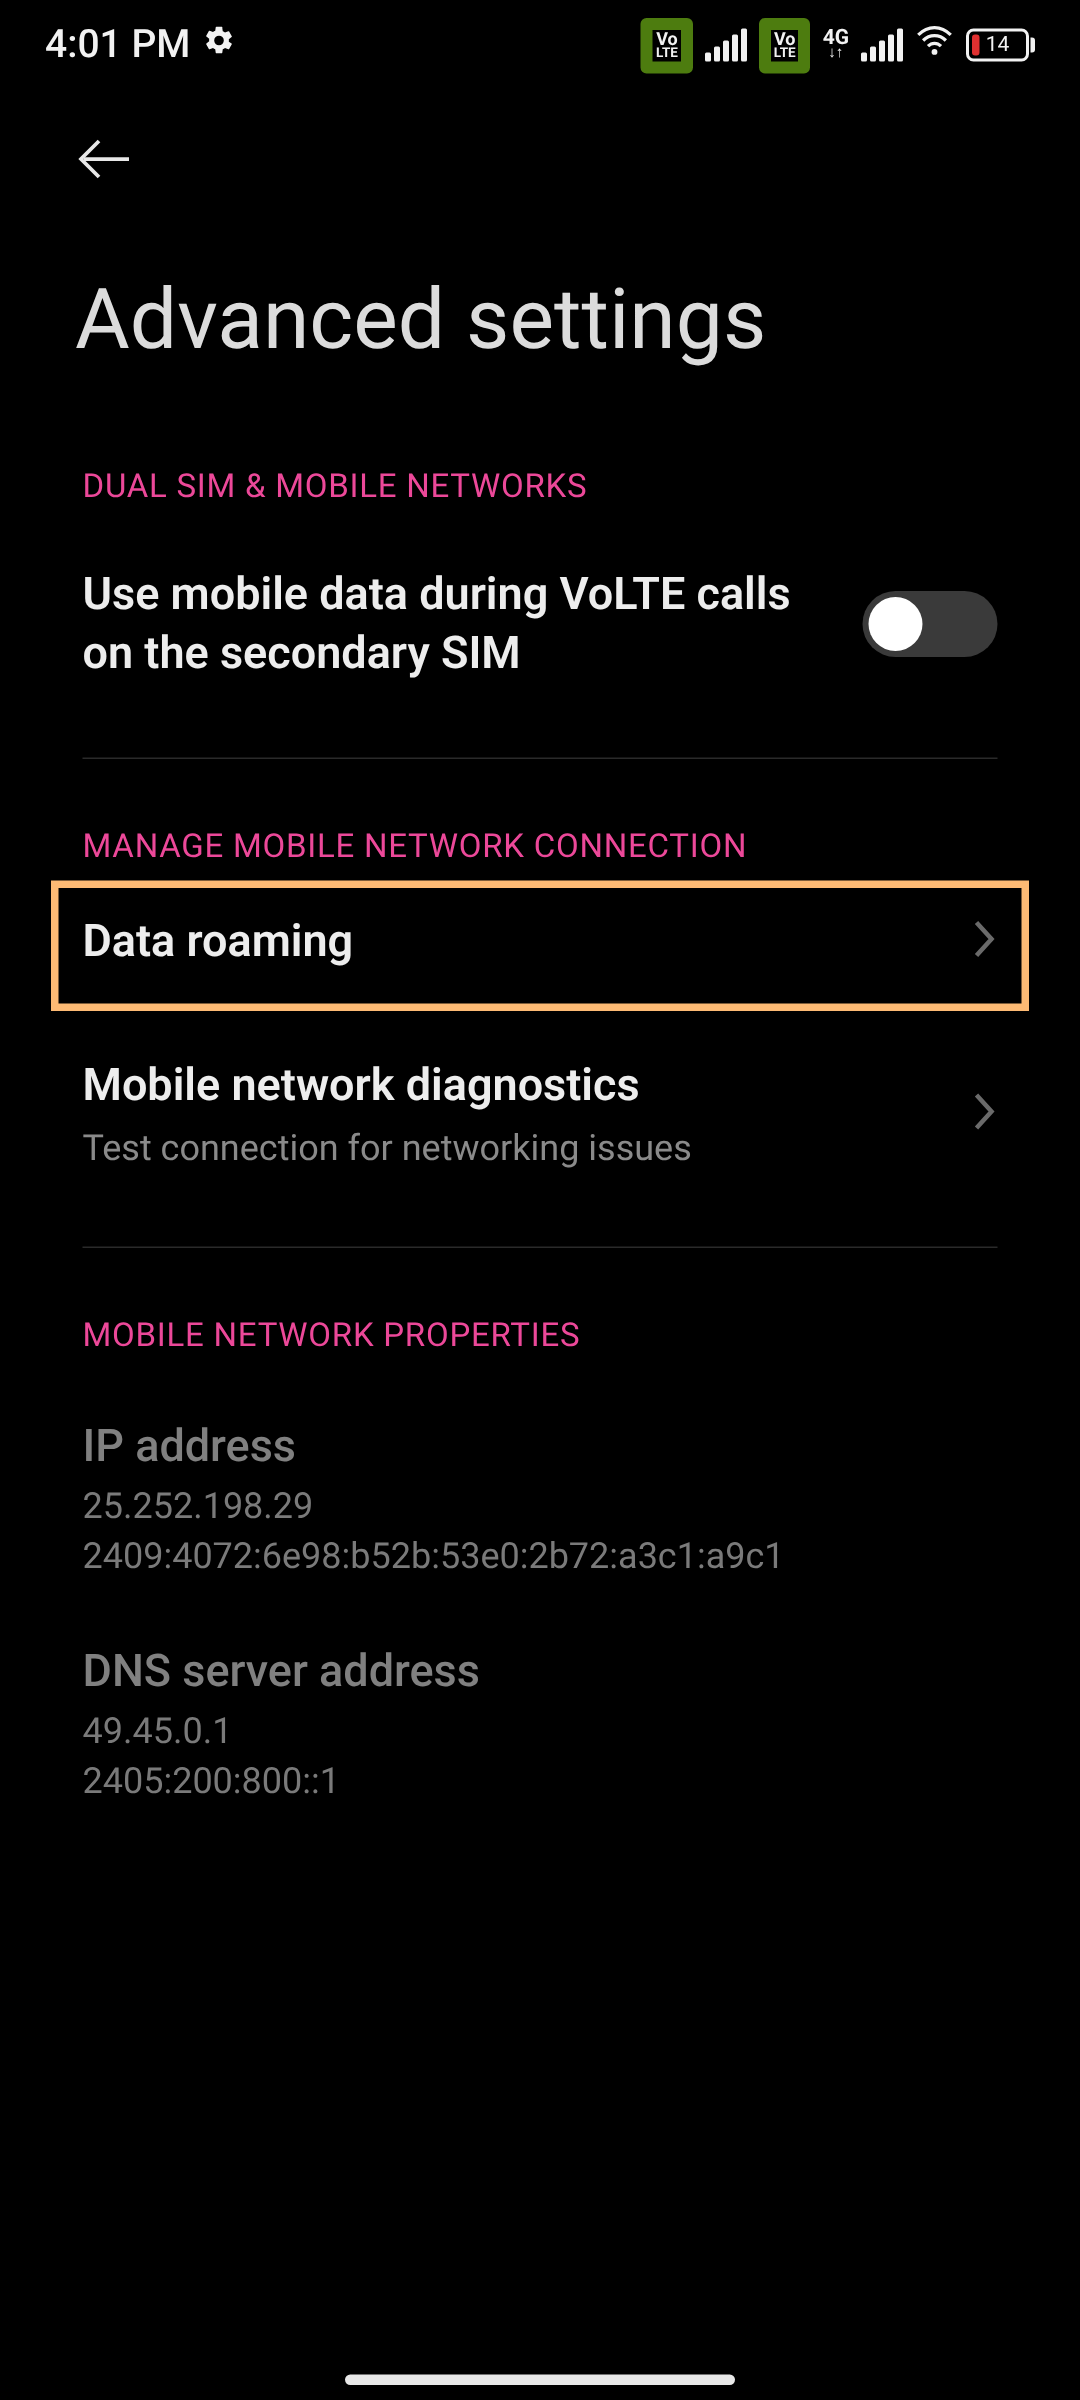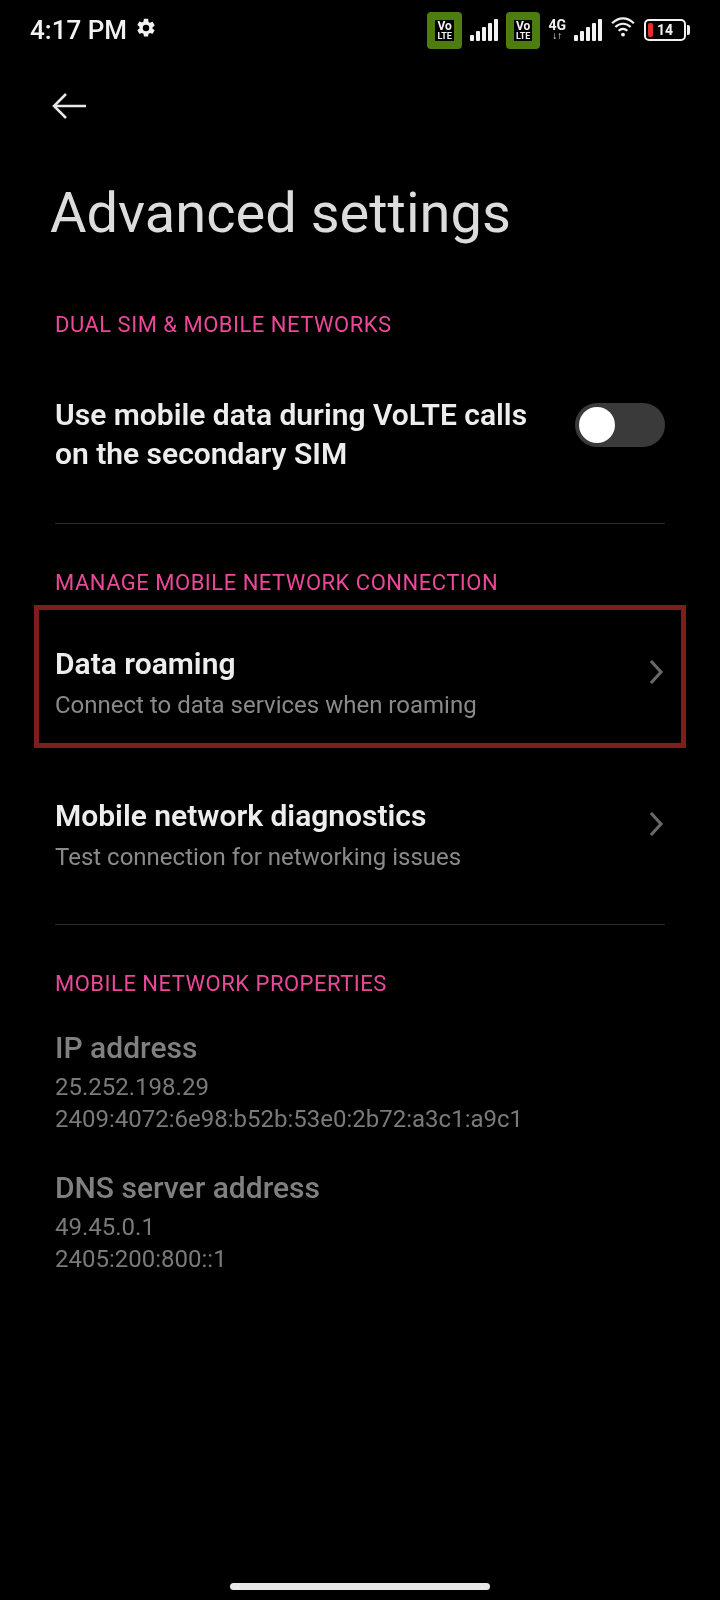--- a/index.html
+++ b/index.html
@@ -65,21 +65,21 @@
     align-items: center;
   }
   .battery-cap {
     width: 3px; height: 10px; background:#f2f2f2; border-radius:0 2px 2px 0; margin-left:1px;
   }
   .battery-fill {
     position:absolute; left:2px; top:2px; bottom:2px;
     background:#e03030; border-radius:2px;
   }
   .battery-text {
-    position:absolute; left:0; right:0; text-align:center; font-size:14px; font-weight:700; color:#f2f2f2;
+    position:absolute; left:0; right:0; text-align:center; font-size:14px; font-weight:400; color:#f2f2f2;
   }
 
   .toolbar {
     padding: 26px 50px 10px 50px;
   }
   .back-btn { display:inline-flex; cursor:pointer; }
   .back-btn svg { width: 40px; height: 40px; stroke:#e8e8e8; stroke-width:2.5; fill:none; }
 
   .page-title {
     padding: 40px 50px 40px 50px;
@@ -100,21 +100,20 @@
     display: flex;
     align-items: center;
     gap: 20px;
   }
   .setting-text { flex: 1; }
   .setting-title {
     font-size: 30px;
     font-weight: 600;
     color: #ededed;
     line-height: 1.3;
-    margin-top: 18px;
   }
   .setting-sub {
     font-size: 24px;
     color: #8a8a8a;
     margin-top: 6px;
     line-height: 1.35;
   }
   .toggle {
     width: 90px; height: 44px;
     background:#3a3a3a;
@@ -126,52 +125,53 @@
     position:absolute; left:4px; top:4px;
     width:36px; height:36px; border-radius:50%;
     background:#fff;
   }
   .chevron svg { width:18px; height:30px; stroke:#6a6a6a; stroke-width:3; fill:none; }
   .divider {
     height:1px; background:#2a2a2a; margin: 20px 55px;
   }
 
   .highlight-box {
-    border: 5px solid #7f1d1d;
+    border: 5px solid #fdba74;
     margin: 0 34px;
     padding: 16px 16px 22px 16px;
   }
   .highlight-box .setting-row { padding: 0; }
 
   .info-block { padding: 24px 55px 10px 55px; }
   .info-label {
     font-size: 30px;
     color: #808080;
     font-weight: 500;
     margin-bottom: 6px;
+    margin-top: 10px;
   }
   .info-value {
     font-size: 24px;
     color: #7a7a7a;
     line-height: 1.35;
     white-space: pre-line;
   }
 
   .home-indicator {
     position:absolute;
     bottom:10px; left:50%; transform:translateX(-50%);
     width:260px; height:7px; background:#e8e8e8; border-radius:4px;
   }
 </style>
 </head>
 <body>
 
 <div class="statusbar">
   <div class="status-left">
-    <span>4:17 PM</span>
+    <span>4:01 PM</span>
     <span class="gear-icon">
       <svg viewBox="0 0 24 24">
           <path d="M19.14,12.94a7.07,7.07,0,0,0,.05-.94,7.07,7.07,0,0,0-.05-.94l2.03-1.58a.5.5,0,0,0,.12-.64l-1.92-3.32a.5.5,0,0,0-.61-.22l-2.39.96a7.22,7.22,0,0,0-1.63-.94l-.36-2.54A.5.5,0,0,0,13.88,2H10.12a.5.5,0,0,0-.5.42L9.26,4.96a7.22,7.22,0,0,0-1.63.94l-2.39-.96a.5.5,0,0,0-.61.22L2.71,8.48a.5.5,0,0,0,.12.64l2.03,1.58a7.07,7.07,0,0,0-.05.94,7.07,7.07,0,0,0,.05.94L2.83,14.16a.5.5,0,0,0-.12.64l1.92,3.32a.5.5,0,0,0,.61.22l2.39-.96a7.22,7.22,0,0,0,1.63.94l.36,2.54a.5.5,0,0,0,.5.42h3.76a.5.5,0,0,0,.5-.42l.36-2.54a7.22,7.22,0,0,0,1.63-.94l2.39.96a.5.5,0,0,0,.61-.22l1.92-3.32a.5.5,0,0,0-.12-.64ZM12,15.5A3.5,3.5,0,1,1,15.5,12,3.5,3.5,0,0,1,12,15.5Z"></path>
         </svg>
     </span>
   </div>
   <div class="status-right">
     <span class="volte-badge">
         <span>Vo</span>
         <small>LTE</small>
@@ -237,21 +237,20 @@
 </div>
 
 <div class="divider"></div>
 
 <div class="section-header">MANAGE MOBILE NETWORK CONNECTION</div>
 
 <div class="highlight-box">
   <div class="setting-row">
     <div class="setting-text">
       <div class="setting-title">Data roaming</div>
-      <div class="setting-sub">Connect to data services when roaming</div>
     </div>
     <span class="chevron">
       <svg viewBox="0 0 18 30">
           <polyline points="4,4 14,15 4,26"></polyline>
         </svg>
     </span>
   </div>
 </div>
 
 <div class="setting-row">

